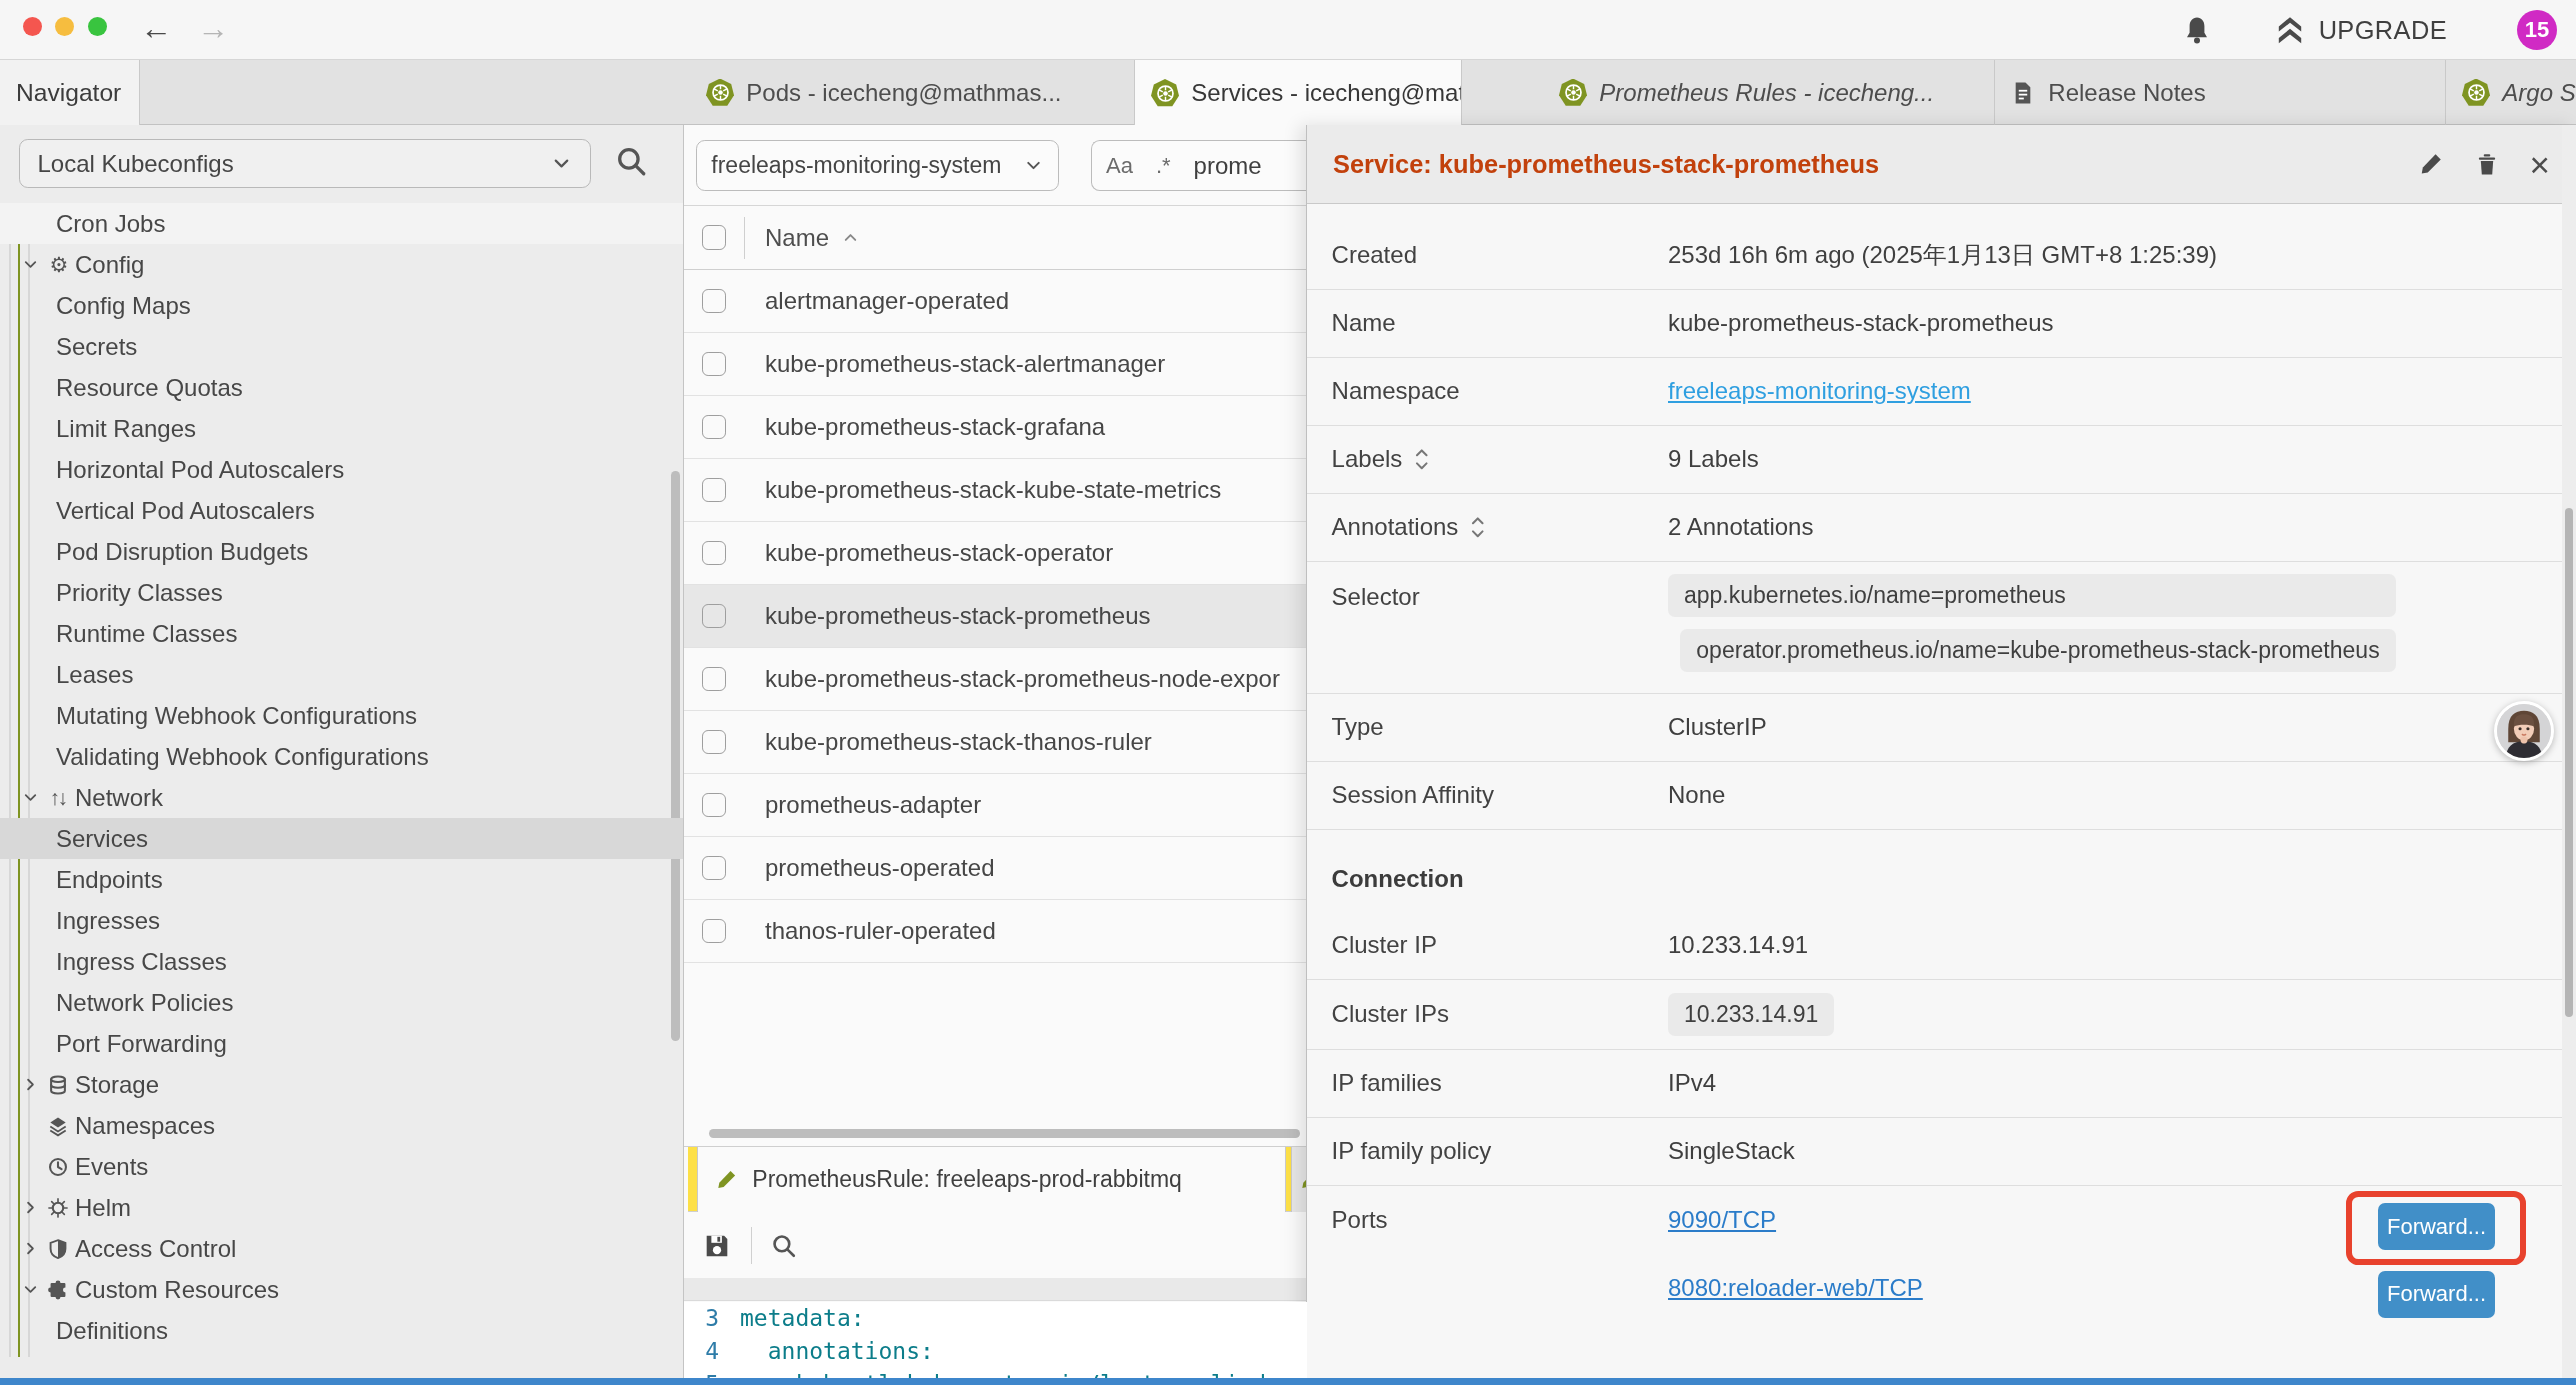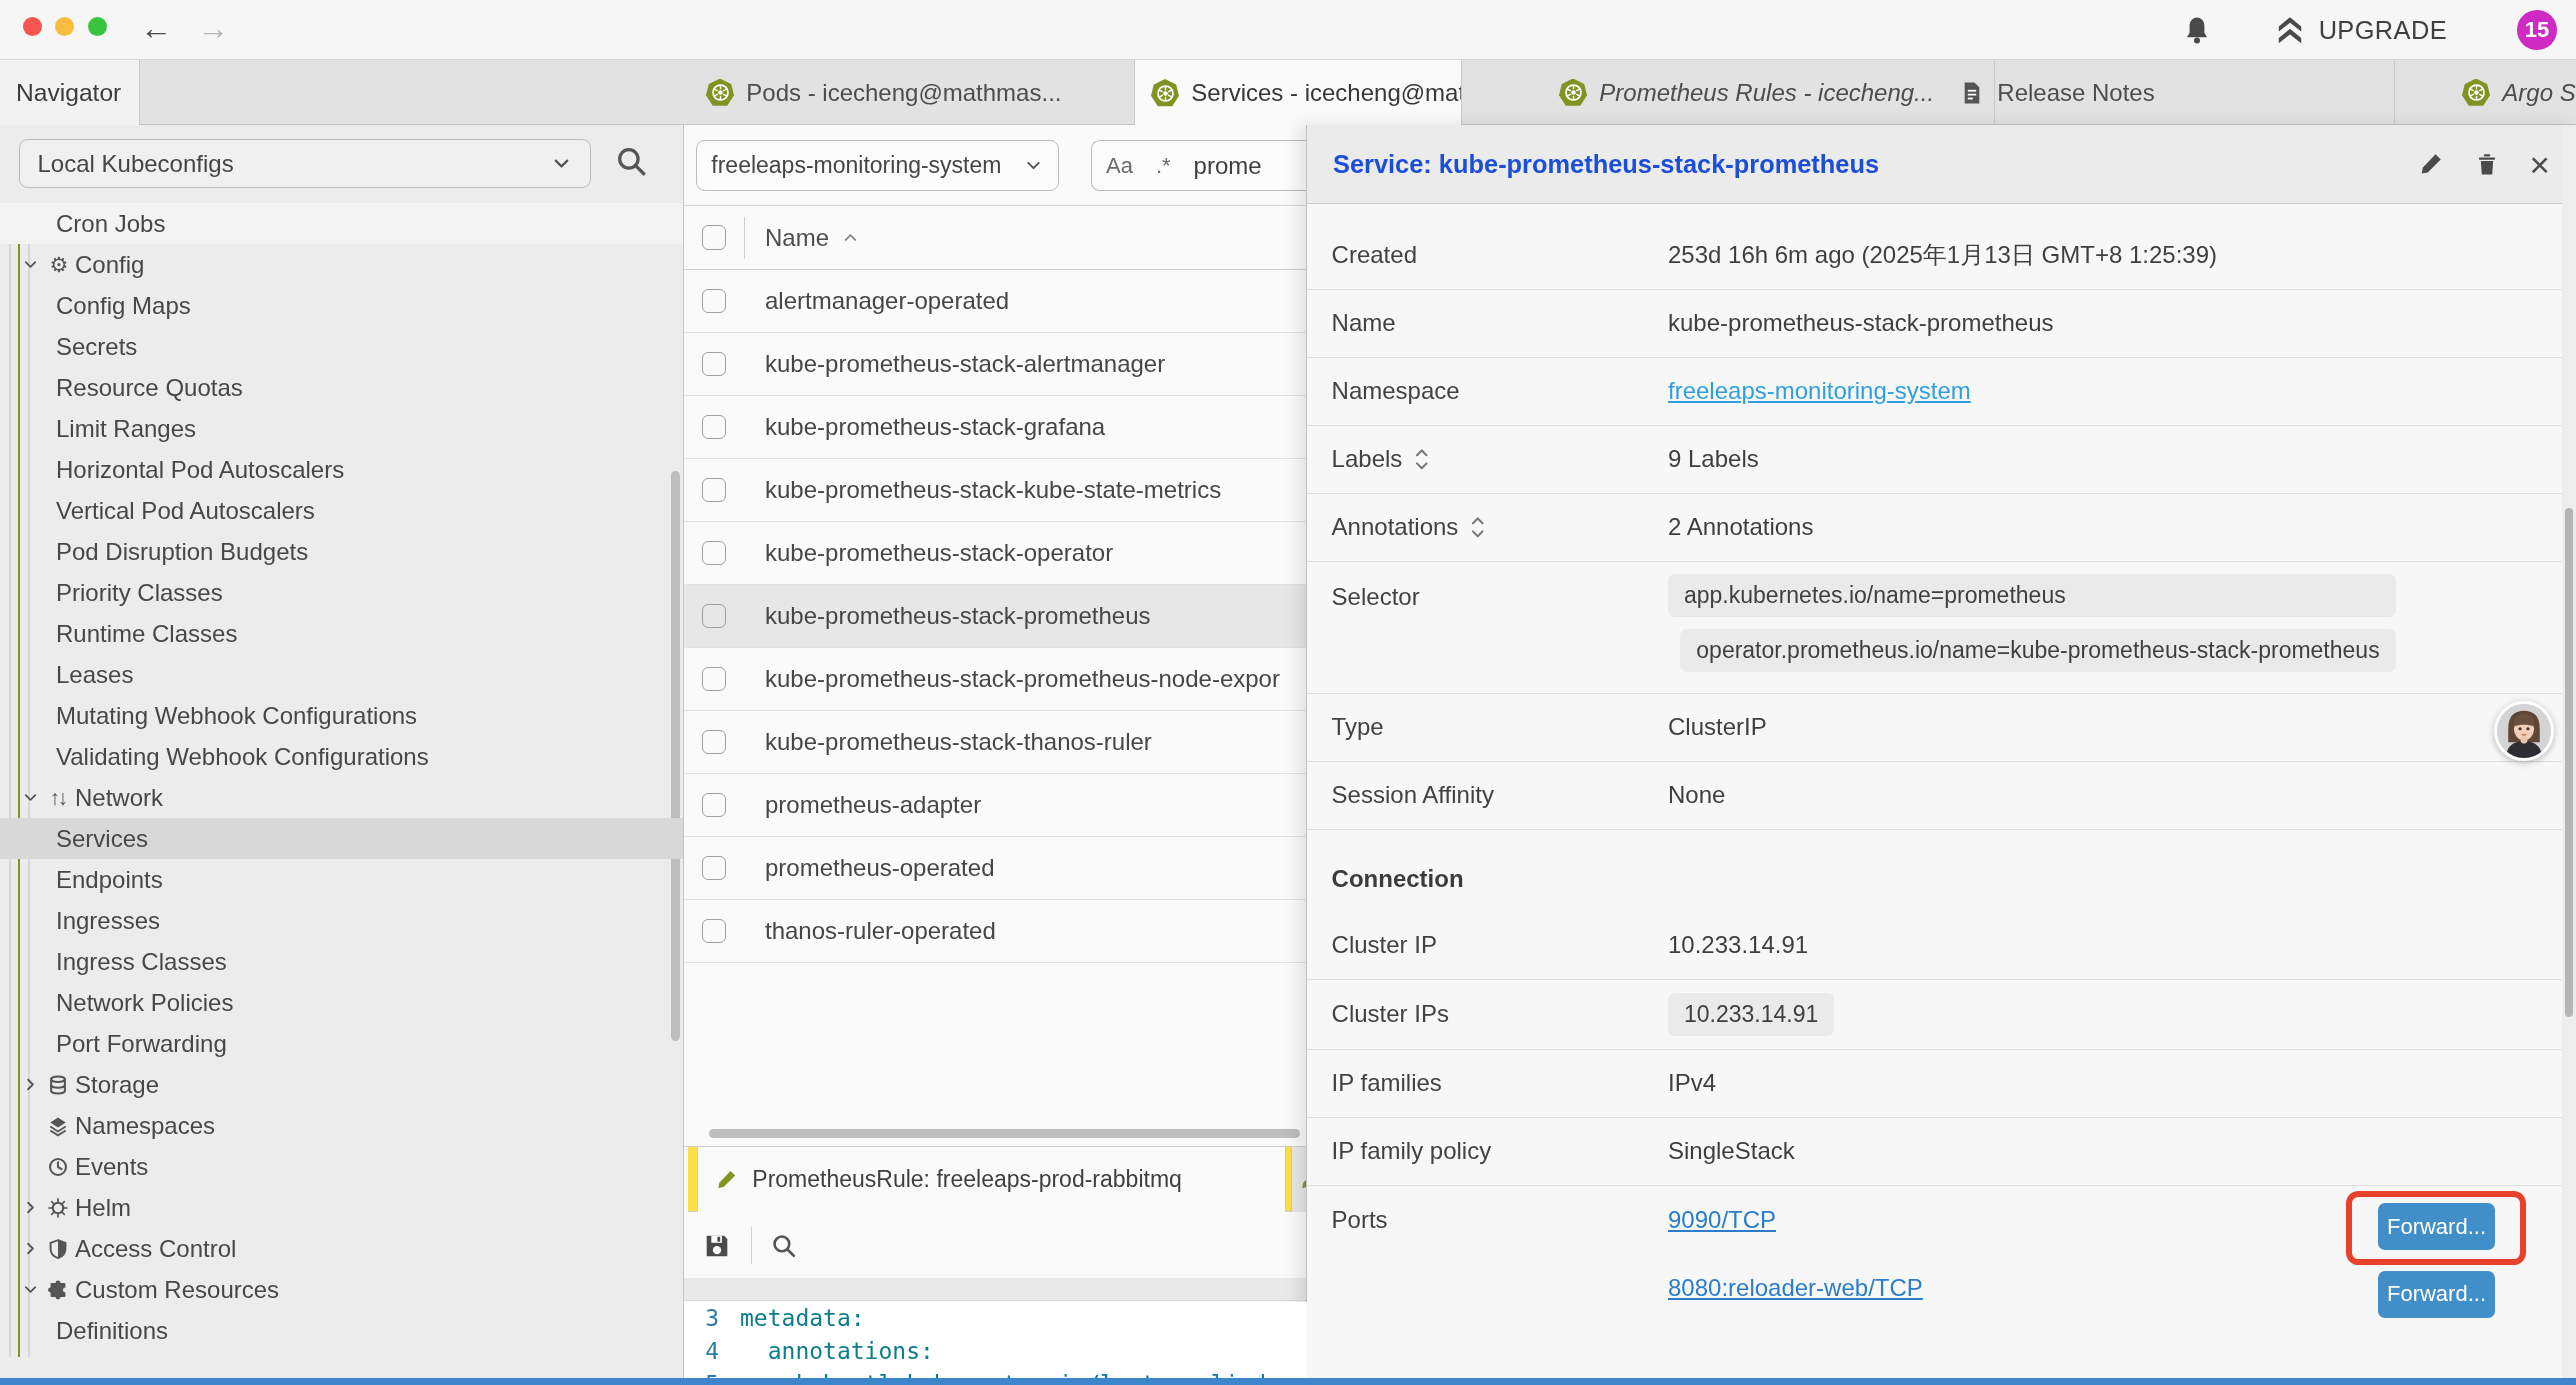--- a/index.html
+++ b/index.html
@@ -24,21 +24,21 @@
 
   
   .tabbar { position:absolute; left:0; top:60px; width:2576px; height:65px; background:#e2e2e2; border-bottom:0.9px solid #c2c2c2;padding-left:32px; }
   .tab { position:absolute; top:0; height:65px; display:flex; align-items:center; padding:0 16px; border-right:0.9px solid #c9c9c9; font-size:24px; color:#4d4d4d; overflow:hidden; white-space:nowrap; cursor:pointer; }
   .tab.active { background:#fafafa; color:#373737; height:66px; }
   .tab.italic .tab-label { font-style:italic; }
   .tab-nav { left:0; width:140px; background:#f2f2f2; border-right:0.9px solid #c9c9c9; font-size:24.6px; color:#3c3c3c; }
   .tab-pods { left:690px; width:445px; }
   .tab-services { left:1135px; width:327px; }
   .tab-prom { left:1543px; width:452px; }
-  .tab-release { left:1943px; width:452px; }
+  .tab-release { left:1994px; width:452px; }
   .tab-argo { left:2446px; width:130px; border-right:none; }
   .k8icon { width:28px; height:28px; flex:0 0 28px; background:#7f9422; clip-path:polygon(50% 0,90% 20%,100% 60%,76% 97%,24% 97%,0 60%,10% 20%); display:flex; align-items:center; justify-content:center; margin-right:12.3px; }
   .k8icon svg { width:23px; height:23px; }
   .docicon { width:26px; height:26px; margin-right:12.3px; flex:0 0 26px; }
   .tab-close { margin-left:auto; font-size:26px; color:#5a5a5a; padding-left:12.3px; }
 
   
   .sidebar { position:absolute; left:0; top:125px; width:684px; height:1253px; background:#ececec; border-right:0.9px solid #c4c4c4; overflow:hidden; }
   .kubeconfig-row { position:relative; height:78px; }
   .kubeselect { position:absolute; left:19px; top:14px; width:572px; height:49px; border:0.9px solid #b9b9b9; border-radius:8.8px; display:flex; align-items:center; padding:0 17.5px; font-size:24px; color:#454545; background:#f0f0f0; cursor:pointer; }
@@ -94,21 +94,21 @@
   .lnum { width:49px; text-align:right; padding-right:14px; color:#2e7ca8; flex:0 0 49px; }
   .ltext { padding-left:7px; }
   .ck { color:#0c7d8a; }
   .i2 { padding-left:calc(7px + 2ch); }
   .i4 { padding-left:calc(7px + 4ch); }
   .sticky { position:relative; z-index:2; background:#fff; box-shadow:0 2.6px 6.1px rgba(0,0,0,.16); }
 
   
   .drawer { position:absolute; left:1306px; top:125px; width:1270px; height:1253px; background:#f7f7f7; border-left:0.9px solid #bfbfbf; box-shadow:-7px 0 16px rgba(0,0,0,.10); overflow:hidden; }
   .dheader { position:relative; height:79px; background:#ebebeb; border-bottom:0.9px solid #c9c9c9; display:flex; align-items:center; }
-  .dtitle { margin-left:26px; font-size:25.4px; font-weight:bold; color:#1d4ed8; }
+  .dtitle { margin-left:26px; font-size:25.4px; font-weight:bold; color:#c2410c; }
   .dh-icons { margin-left:auto; margin-right:26px; display:flex; align-items:center; gap:30px; }
   .dh-icons svg { width:26px; height:26px; cursor:pointer; }
   .dh-close { font-size:35px; color:#4c4c4c; line-height:1; cursor:pointer; }
   .dsec-title { height:66px; display:flex; align-items:center; padding-left:24.6px; font-size:24px; font-weight:bold; color:#3c3c3c; }
   .dsec-title.mt { margin-top:16px; }
   .drow { position:relative; display:flex; align-items:center; min-height:68px; border-bottom:1.8px solid #dedede; font-size:24px; color:#424242; }
   .drow.first { margin-top:17.5px; }
   .dlabel { width:361px; padding-left:24.6px; display:flex; align-items:center; gap:10.5px; flex:0 0 361px; }
   .dvalue { color:#3f3f3f; }
   .dlink { color:#2f9fe0; text-decoration:underline; cursor:pointer; }

